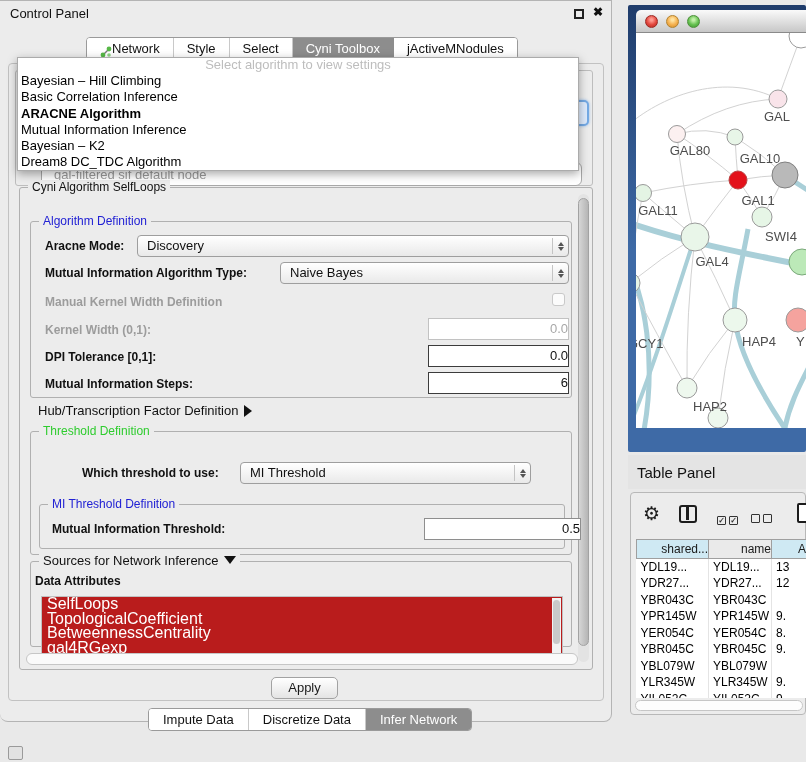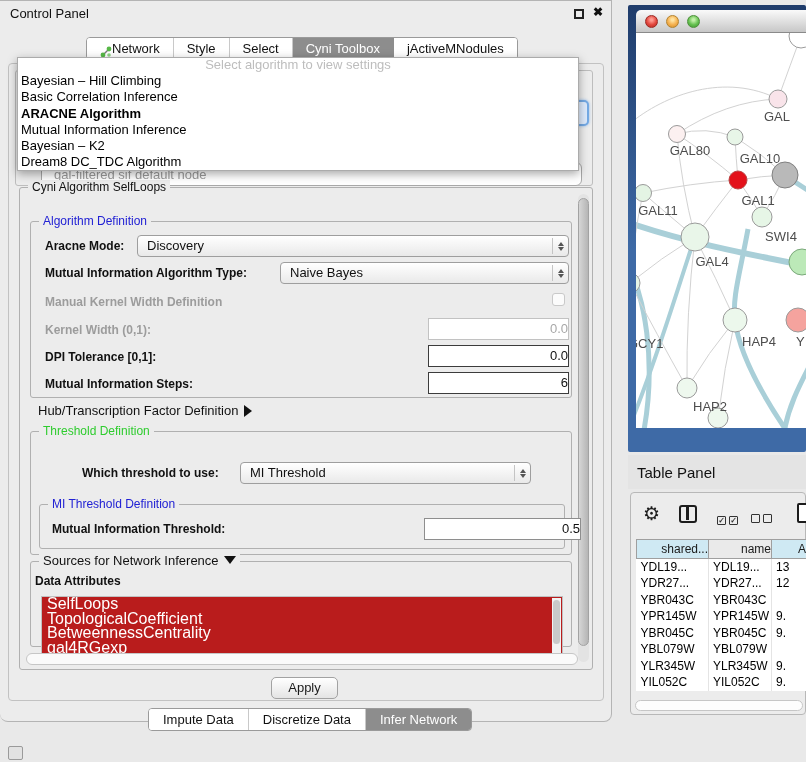--- a/index.html
+++ b/index.html
@@ -416,20 +416,25 @@
             <td>YBR043C</td>
             <td>YBR043C</td>
             <td></td>
           </tr>
       <tr>
             <td>YPR145W</td>
             <td>YPR145W</td>
             <td>9.</td>
           </tr>
       <tr>
+            <td>YER054C</td>
+            <td>YER054C</td>
+            <td>8.</td>
+          </tr>
+      <tr>
             <td>YBR045C</td>
             <td>YBR045C</td>
             <td>9.</td>
           </tr>
       <tr>
             <td>YBL079W</td>
             <td>YBL079W</td>
             <td></td>
           </tr>
       <tr>

